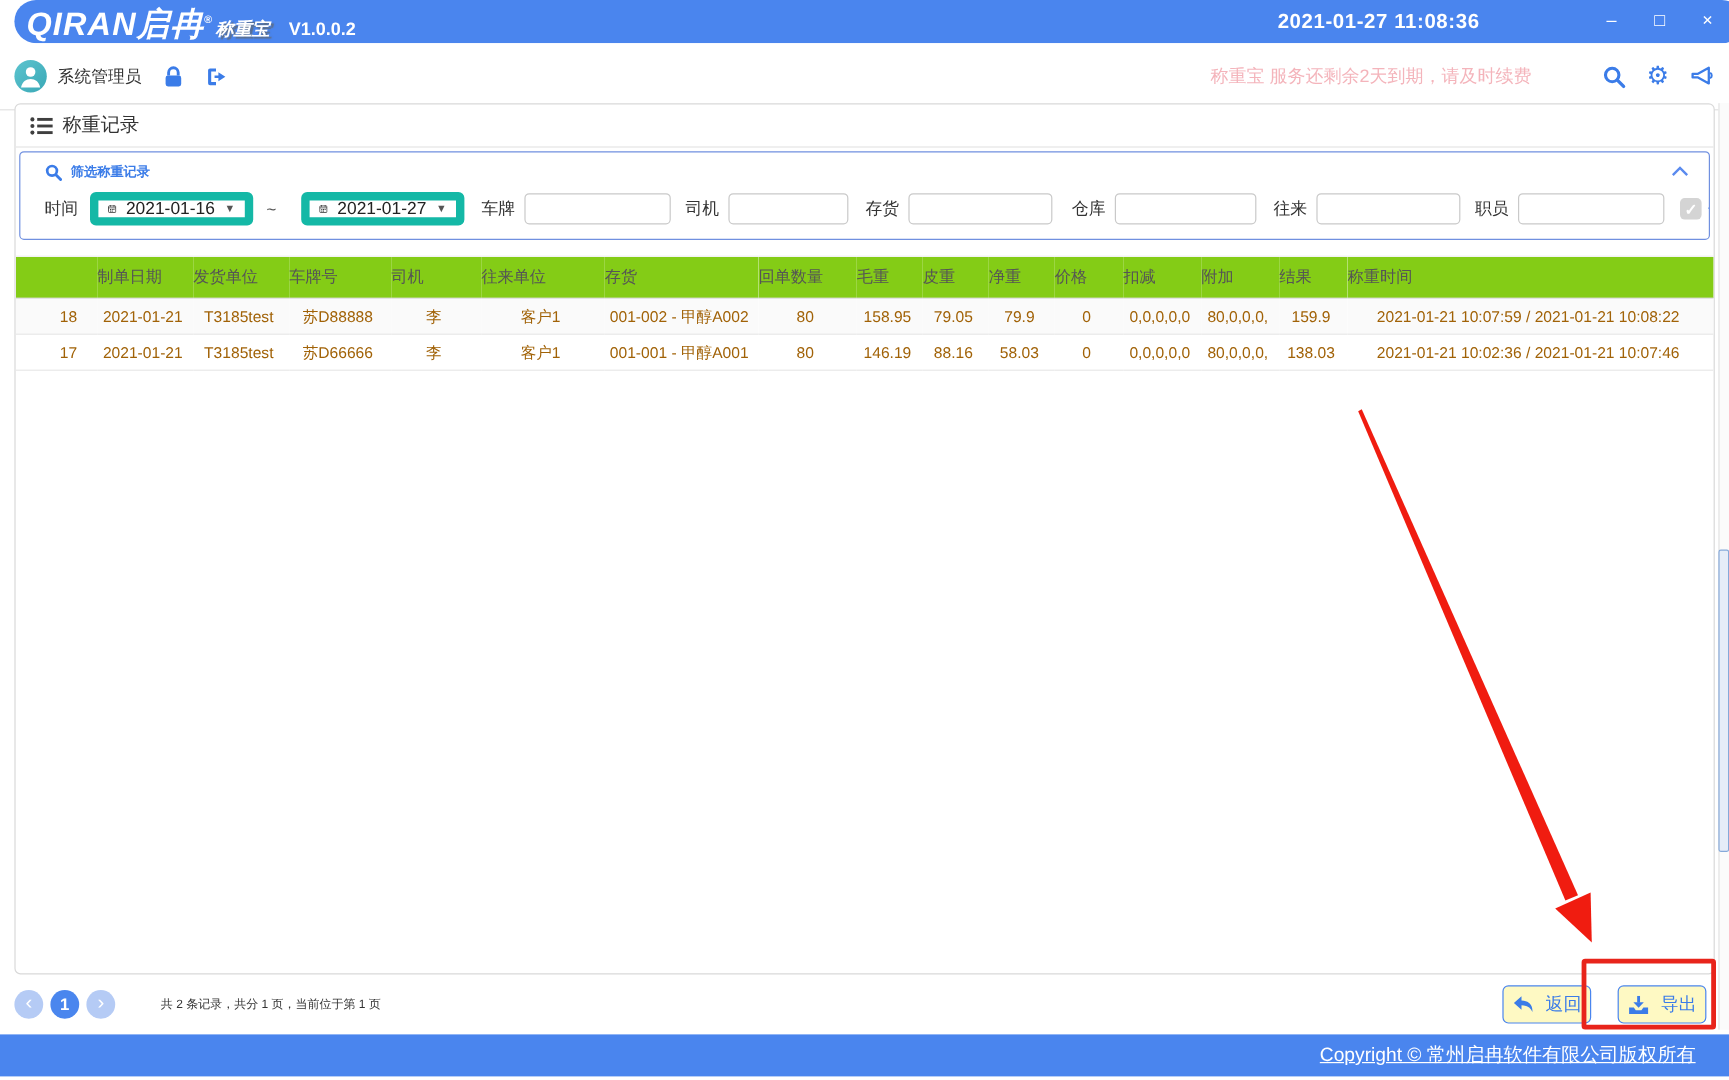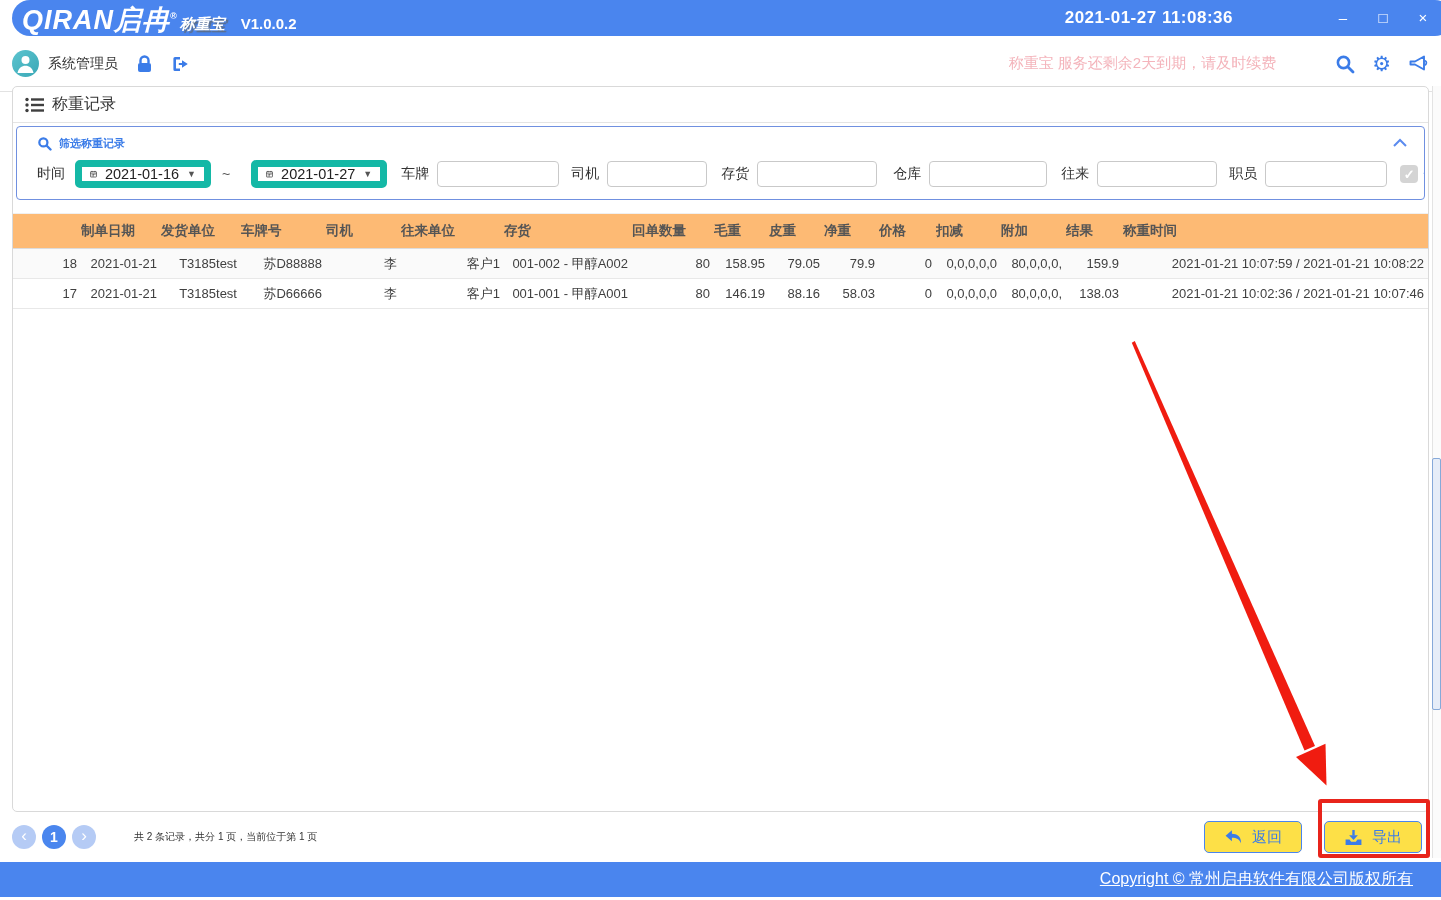--- a/index.html
+++ b/index.html
@@ -95,27 +95,27 @@
     cursor:pointer;
   }
   .checkbox-label { color:#3b7ce8; font-size:14px; margin-left:5px; flex:none; }
 
   
   .weigh-table {
     width:1415px; margin-top:13px; border-collapse:collapse; table-layout:fixed;
     font-size:13px;
   }
   .weigh-table thead th {
-    background:#fdba74; color:#555; font-weight:bold; font-size:13.5px;
+    background:#84cc16; color:#555; font-weight:normal; font-size:13.5px;
     height:35px; text-align:left; padding:0 4px 0 0;
     border-bottom:1px solid #dcdcdc; border-top:1px solid #f0f0f0;
     overflow:hidden; white-space:nowrap;
   }
   .weigh-table tbody td {
-    height:30px; color:#404040; text-align:right; padding:0 4px 0 0;
+    height:30px; color:#a16207; text-align:center; padding:0 4px 0 0;
     border-bottom:1px solid #e8e8e8; overflow:hidden; white-space:nowrap;
   }
   .weigh-table tbody tr:nth-child(odd) { background:#fafafa; }
   .weigh-table th.c0, .weigh-table td.c0 { padding-left:24px; }
 
   
   .scrollbar-track {
     position:absolute; right:0; top:86px; width:9px; height:772px;
     background:#fbfbfb; border-left:1px solid #e3e3e3;
   }
@@ -132,22 +132,22 @@
   .page-circle {
     width:24px; height:24px; border-radius:50%; color:#fff;
     display:flex; align-items:center; justify-content:center;
     font-size:15px; margin-right:6px; cursor:pointer; flex:none;
   }
   .page-prev, .page-next { background:#b5cbf5; font-size:17px; padding-bottom:2px; }
   .page-current { background:#4a86ee; font-weight:bold; font-size:14px; }
   .page-summary { font-size:10px; color:#333; margin-left:32px; }
   .action-btns { margin-left:auto; display:flex; align-items:center; }
   .btn {
-    width:98px; height:32px; border:1px solid #4a85ee; border-radius:5px;
-    background:#fde047; color:#3b7ce8; font-size:15px;
+    width:74px; height:32px; border:1px solid #4a85ee; border-radius:5px;
+    background:#fef9c3; color:#3b7ce8; font-size:15px;
     display:flex; align-items:center; justify-content:center; gap:9px;
     cursor:pointer;
   }
   .btn-back { margin-right:22px; }
   .btn-export { margin-right:7px; }
 
   
   .footer {
     position:absolute; left:0; top:862px; width:1441px; height:35px;
     background:#4a85ee; color:#fff; display:flex; align-items:center;

